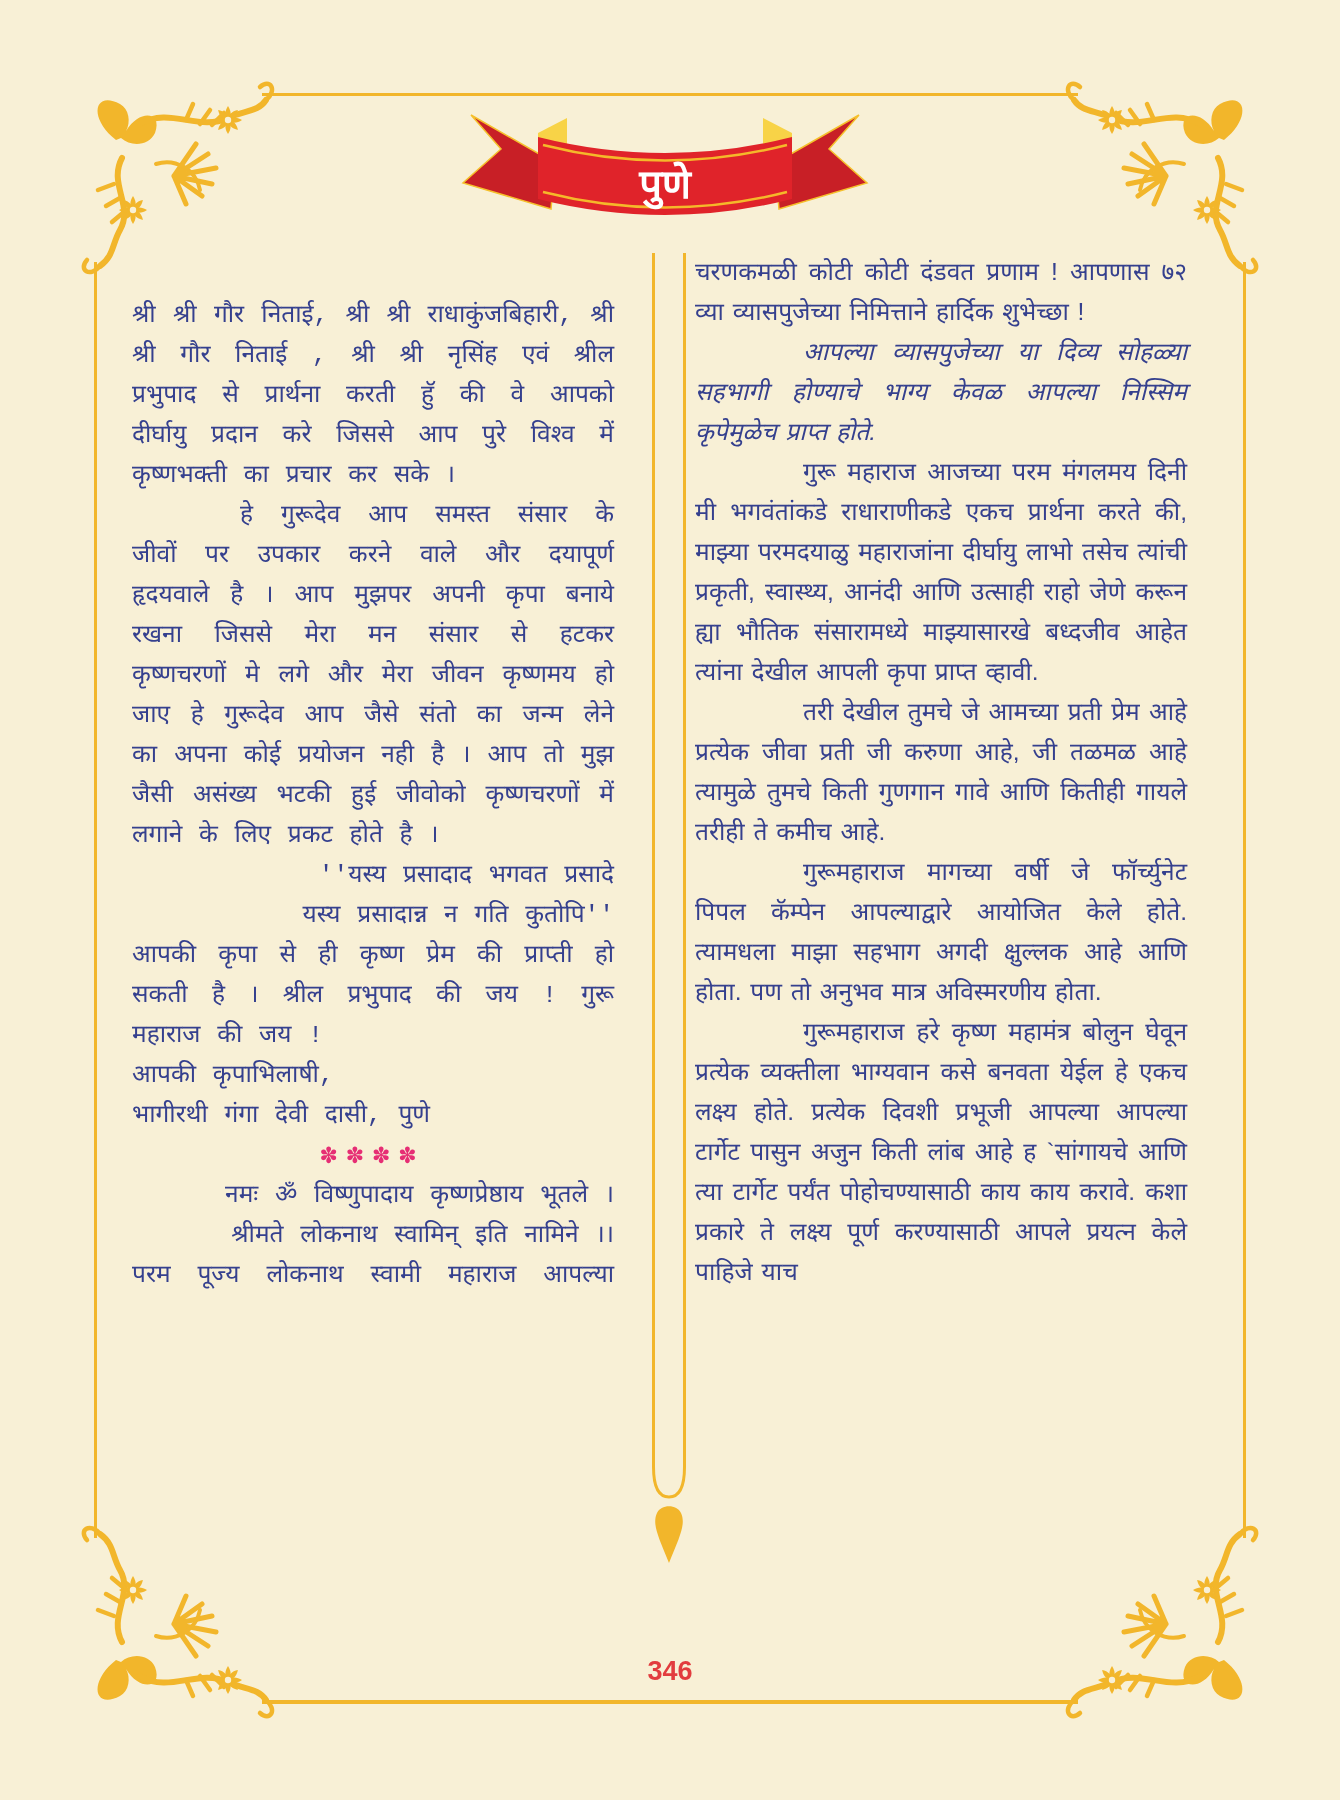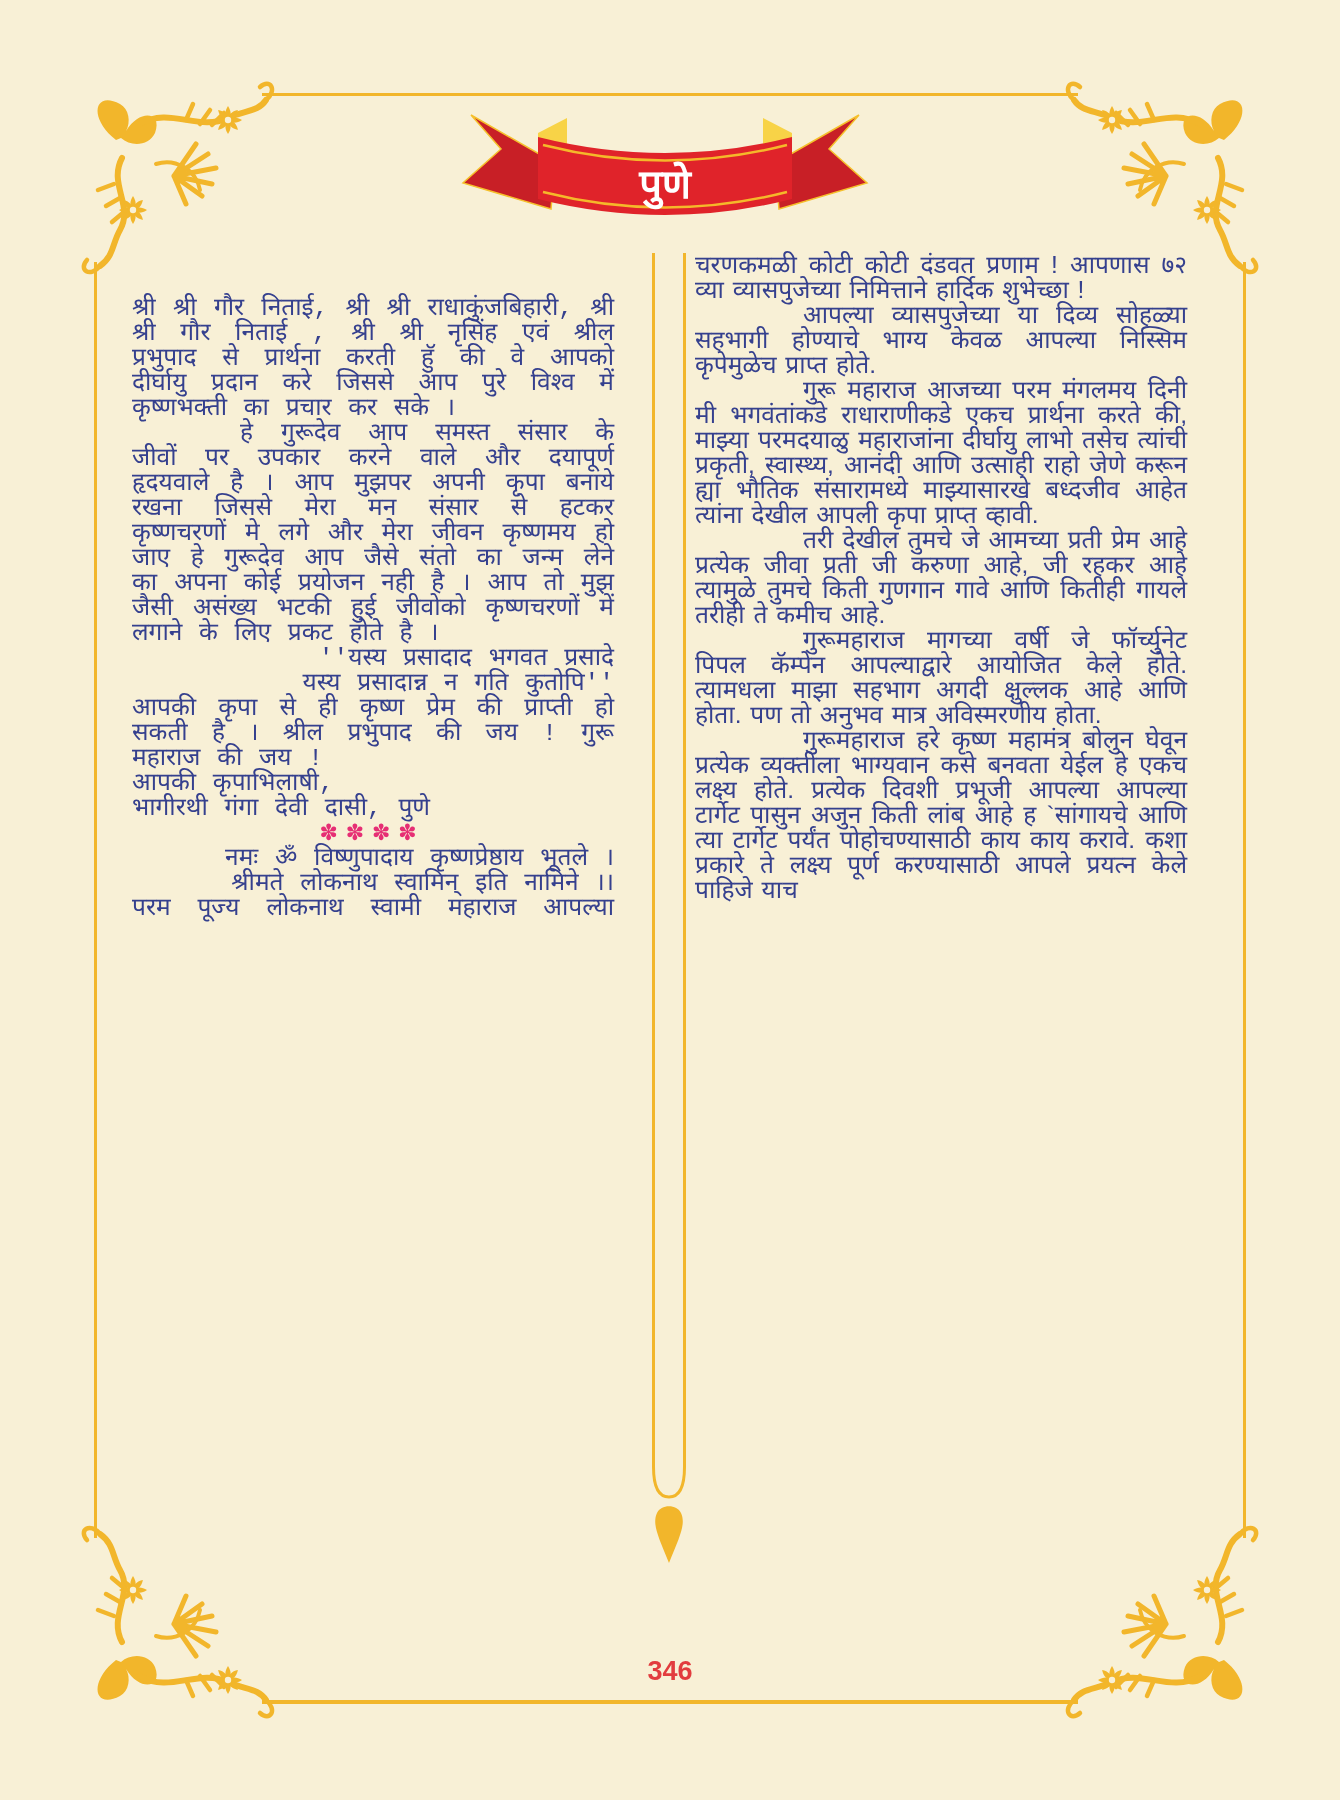--- a/index.html
+++ b/index.html
@@ -3,27 +3,27 @@
 <meta charset="utf-8">
 <style>
   html,body{margin:0;padding:0;}
   body{
     width:1340px;height:1800px;position:relative;overflow:hidden;
     background:#f8f0d6;
     font-family:"Liberation Sans","DejaVu Sans",sans-serif;
   }
   .bg-svg{position:absolute;left:0;top:0;pointer-events:none;}
   .ribbon{position:absolute;left:455px;top:103px;width:420px;height:132px;}
-  .col{position:absolute;color:#35408e;font-size:24.5px;line-height:25px;
+  .col{position:absolute;color:#35408e;font-size:24.5px;line-height:40px;
        text-align:justify;word-spacing:2px;z-index:2;}
   .col-left{left:132px;top:296px;width:482px;font-family:Liberation Mono, monospace;}
   .col-right{left:695px;top:252px;width:492px;}
   .col p{margin:0;}
   .ind{text-indent:108px;}
-  .mt36{margin-top:36px;}
+  .mt36{margin-top:36px;font-style:italic;}
   .mt40{margin-top:40px;}
   .mt44{margin-top:44px;}
   .verse{text-align:right;text-indent:0;}
   .sig{text-align:left;text-indent:0;}
   .spread{text-align:justify;text-align-last:justify;}
   .separator{
     text-align:center;color:#e62e74;font-size:27px;letter-spacing:10px;
     margin-top:42px;text-indent:0;font-weight:bold;
   }
   .page-number{
@@ -116,18 +116,18 @@
     <span>नमः ॐ विष्णुपादाय कृष्णप्रेष्ठाय भूतले ।</span><br>
     <span>श्रीमते लोकनाथ स्वामिन् इति नामिने ।।</span>
   </p>
   <p class="spread mt40">परम पूज्य लोकनाथ स्वामी महाराज आपल्या</p>
 </div>
 
 <div class="col col-right">
   <p>चरणकमळी कोटी कोटी दंडवत प्रणाम ! आपणास ७२ व्या व्यासपुजेच्या निमित्ताने हार्दिक शुभेच्छा !</p>
   <p class="ind mt36">आपल्या व्यासपुजेच्या या दिव्य सोहळ्या सहभागी होण्याचे भाग्य केवळ आपल्या निस्सिम कृपेमुळेच प्राप्त होते.</p>
   <p class="ind">गुरू महाराज आजच्या परम मंगलमय दिनी मी भगवंतांकडे राधाराणीकडे एकच प्रार्थना करते की, माझ्या परमदयाळु महाराजांना दीर्घायु लाभो तसेच त्यांची प्रकृती, स्वास्थ्य, आनंदी आणि उत्साही राहो जेणे करून ह्या भौतिक संसारामध्ये माझ्यासारखे बध्दजीव आहेत त्यांना देखील आपली कृपा प्राप्त व्हावी.</p>
-  <p class="ind">तरी देखील तुमचे जे आमच्या प्रती प्रेम आहे प्रत्येक जीवा प्रती जी करुणा आहे, जी रहकर आहे त्यामुळे तुमचे किती गुणगान गावे आणि कितीही गायले तरीही ते कमीच आहे.</p>
+  <p class="ind">तरी देखील तुमचे जे आमच्या प्रती प्रेम आहे प्रत्येक जीवा प्रती जी करुणा आहे, जी तळमळ आहे त्यामुळे तुमचे किती गुणगान गावे आणि कितीही गायले तरीही ते कमीच आहे.</p>
   <p class="ind">गुरूमहाराज मागच्या वर्षी जे फॉर्च्युनेट पिपल कॅम्पेन आपल्याद्वारे आयोजित केले होते. त्यामधला माझा सहभाग अगदी क्षुल्लक आहे आणि होता. पण तो अनुभव मात्र अविस्मरणीय होता.</p>
   <p class="ind">गुरूमहाराज हरे कृष्ण महामंत्र बोलुन घेवून प्रत्येक व्यक्तीला भाग्यवान कसे बनवता येईल हे एकच लक्ष्य होते. प्रत्येक दिवशी प्रभूजी आपल्या आपल्या टार्गेट पासुन अजुन किती लांब आहे ह `सांगायचे आणि त्या टार्गेट पर्यंत पोहोचण्यासाठी काय काय करावे. कशा प्रकारे ते लक्ष्य पूर्ण करण्यासाठी आपले प्रयत्न केले पाहिजे याच</p>
 </div>
 
 <div class="page-number">346</div>
 
 </body></html>

